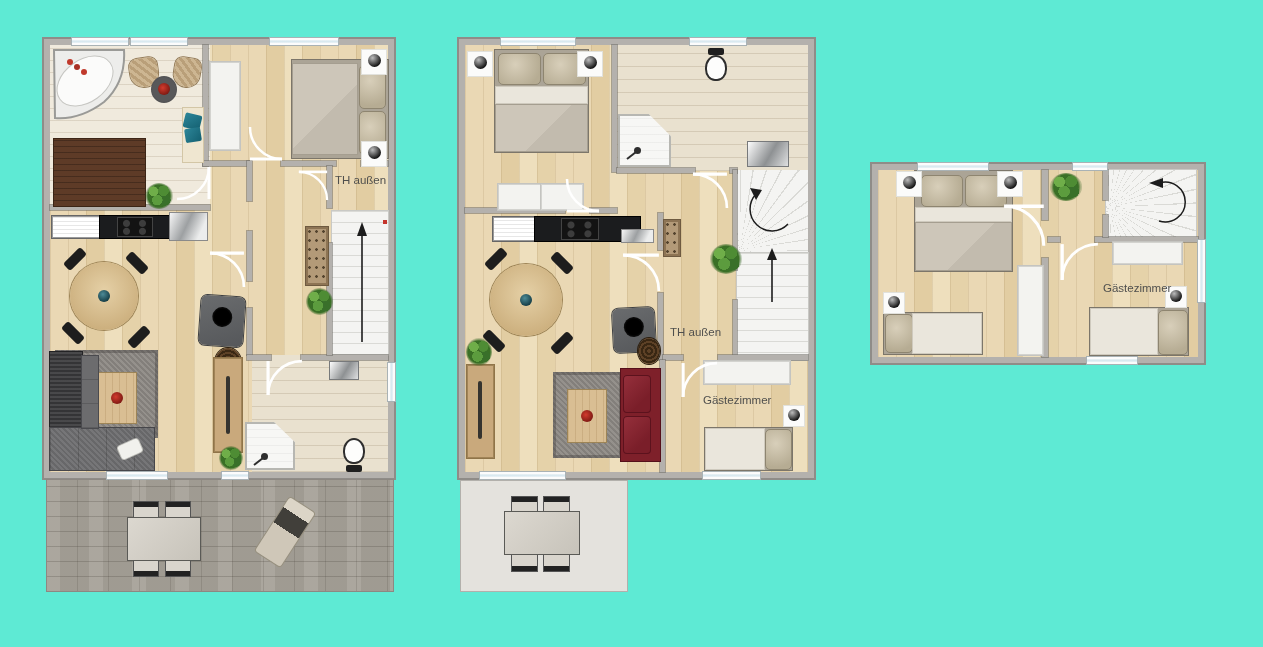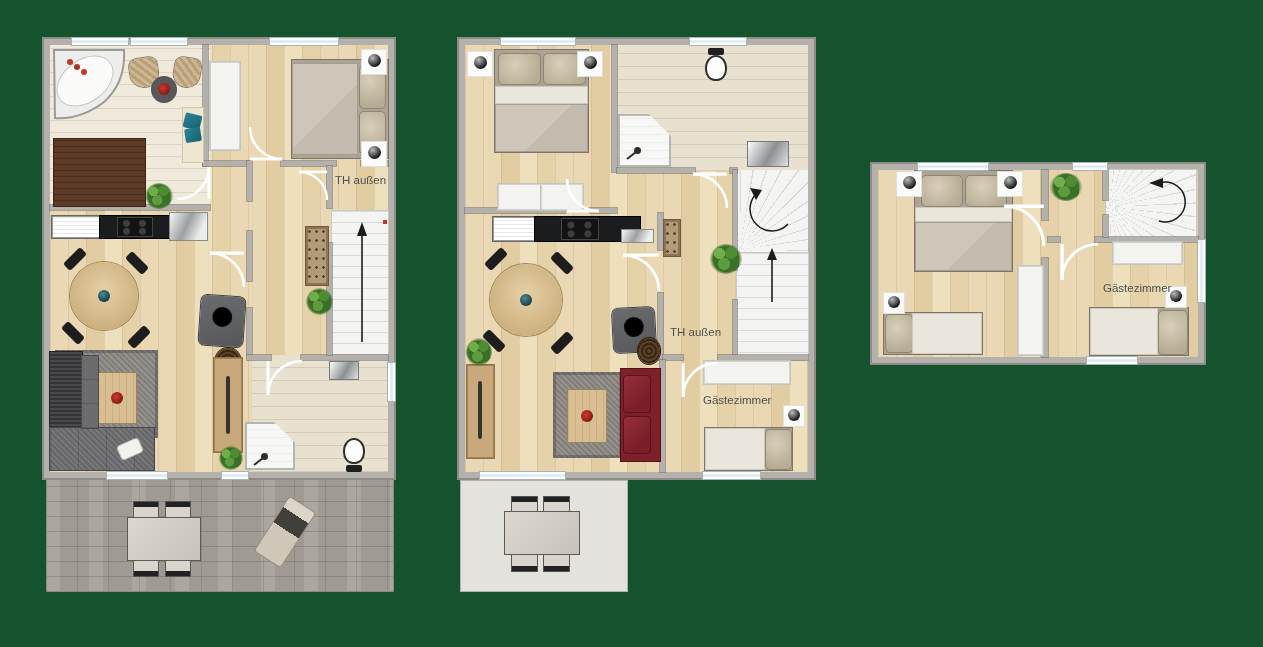--- a/index.html
+++ b/index.html
@@ -1,16 +1,16 @@
 <!DOCTYPE html>
 <html style="--wall: #b4b1ad; --walledge: #8f8c88; --wood: #ead8b4; --tile: #f0eadd; --bath: #e9e1cf; --stairsbg: #f4f4f2; --stairline: #dadad6; --stone: #a6a198; --terrace: #e4e2dd; --redsofa: #7e202a; --tan: #c9a97c; --tablewood: #d9be93; --rug: #8e8a85; --green: #3a7026; --label: #4f4f4d; --brown: #5e3b27;"><head>
 <meta charset="utf-8">
 <style>
   html,body{margin:0;padding:0;background:#fff}
-  .canvas{position:relative;width:1263px;height:647px;background:#14532d;overflow:hidden;font-family:"Liberation Sans",sans-serif}
+  .canvas{position:relative;width:1263px;height:647px;background:#5eead4;overflow:hidden;font-family:"Liberation Sans",sans-serif}
   .abs{position:absolute}
   .plan{position:absolute;background:var(--wall);box-shadow:inset 0 0 0 1px var(--walledge),0 0 0 1px var(--walledge)}
   .floor-wood{position:absolute;background:
     repeating-linear-gradient(90deg, rgba(120,88,40,.12) 0 1px, rgba(0,0,0,0) 1px 18px),
     repeating-linear-gradient(90deg, var(--wood) 0 36px, #e2cda2 36px 54px, #eedfbd 54px 72px, #e5d2a9 72px 90px)}
   .floor-tile{position:absolute;background:repeating-linear-gradient(0deg, rgba(130,110,80,.18) 0 1px, rgba(0,0,0,0) 1px 12px), var(--tile)}
   .floor-bath{position:absolute;background:repeating-linear-gradient(0deg, rgba(130,110,80,.20) 0 1px, rgba(0,0,0,0) 1px 13px), var(--bath)}
   .stairs{position:absolute;background:repeating-linear-gradient(180deg, var(--stairline) 0 1px, var(--stairsbg) 1px 11px);box-shadow:0 0 0 1px #c9c9c5}
   .fan1{position:absolute;background:repeating-conic-gradient(from 190deg at 4% 96%, var(--stairsbg) 0 8deg, var(--stairline) 8deg 9deg)}
   .fan2{position:absolute;background:repeating-conic-gradient(from 250deg at 4% 55%, var(--stairsbg) 0 8deg, var(--stairline) 8deg 9deg)}

